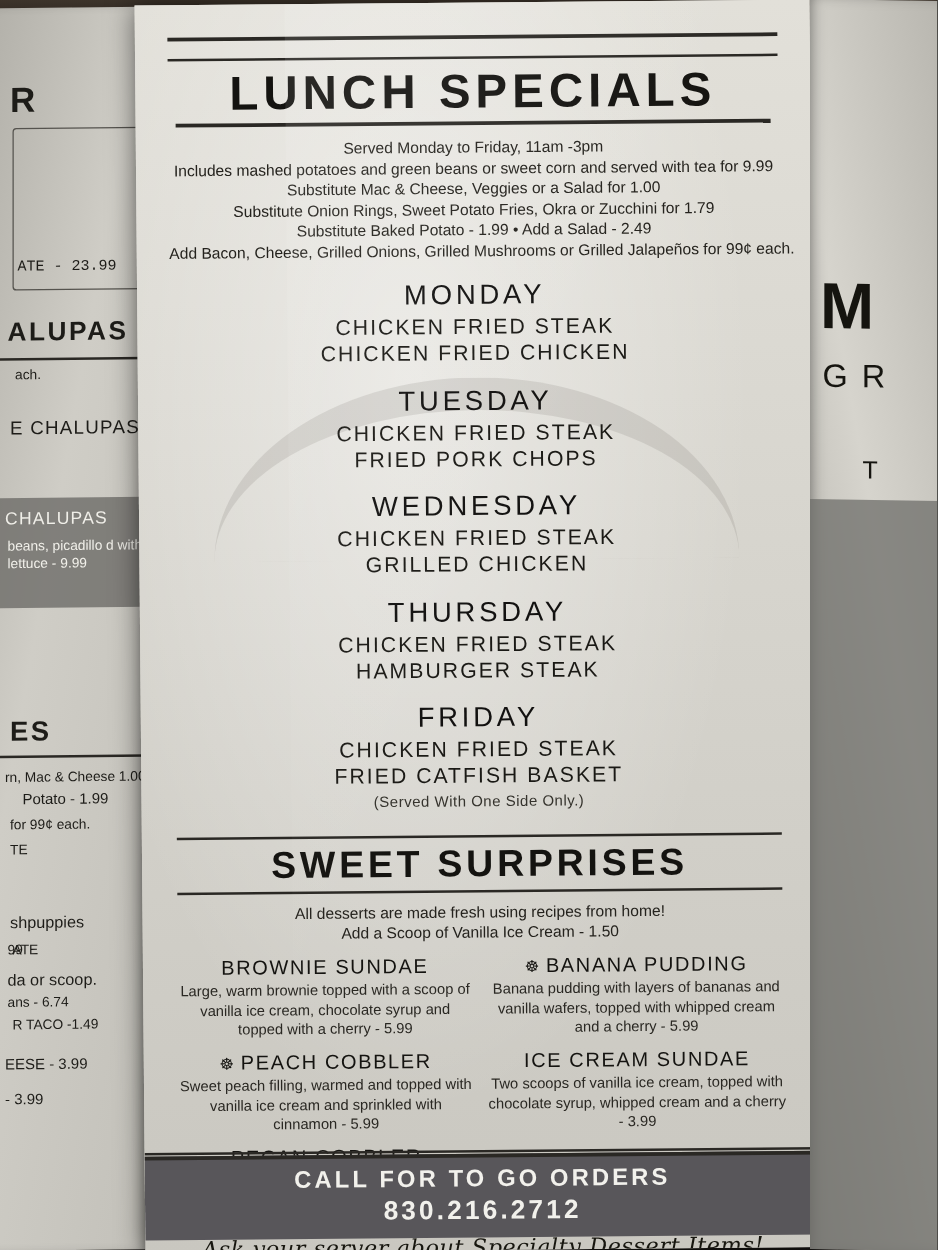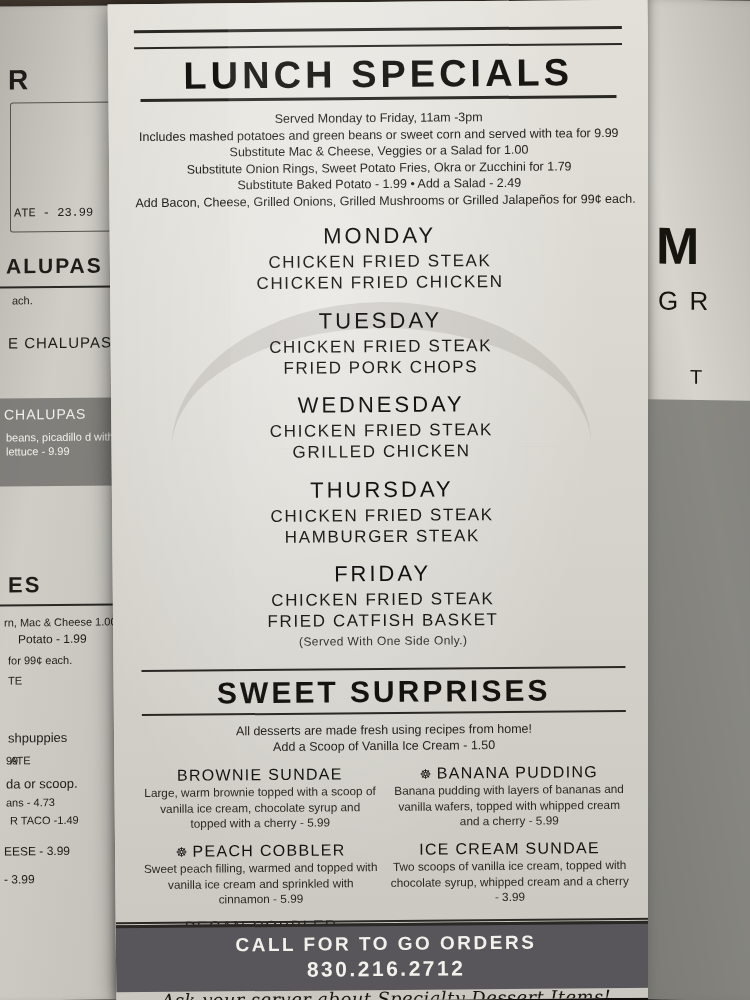--- a/index.html
+++ b/index.html
@@ -256,21 +256,21 @@
     <div class="lp-rule" style="top:598px; width:116px;"></div>
     <div class="lp-text" style="left:4px; top:610px; font-size:11px;">rn, Mac &amp; Cheese 1.00</div>
     <div class="lp-text" style="left:18px; top:626px; font-size:12px;">Potato - 1.99</div>
     <div class="lp-text" style="left:8px; top:648px; font-size:11px;">for 99¢ each.</div>
     <div class="lp-text" style="left:8px; top:668px; font-size:11px;">TE</div>
 
     <div class="lp-text" style="left:8px; top:712px; font-size:13px;margin-top:12px;">shpuppies</div>
     <div class="lp-text" style="left:6px; top:748px; font-size:11px;">99</div>
     <div class="lp-text" style="left:10px; top:748px; font-size:11px;text-align:center;">ATE</div>
     <div class="lp-text" style="left:6px; top:770px; font-size:13px;">da or scoop.</div>
-    <div class="lp-text" style="left:6px; top:790px; font-size:11px;">ans - 4.73</div>
+    <div class="lp-text" style="left:6px; top:790px; font-size:11px;">ans - 6.74</div>
     <div class="lp-text" style="left:10px; top:808px; font-size:11px;">R TACO -1.49</div>
     <div class="lp-text" style="left:4px; top:838px; font-size:12px;">EESE - 3.99</div>
     <div class="lp-text" style="left:4px; top:866px; font-size:12px;">- 3.99</div>
     <div class="lp-text" style="left:14px; top:894px; font-size:12px;"></div>
   </div>
 
   <div class="center-panel">
     <div class="watermark"></div>
     <div class="paper-inner">
 

